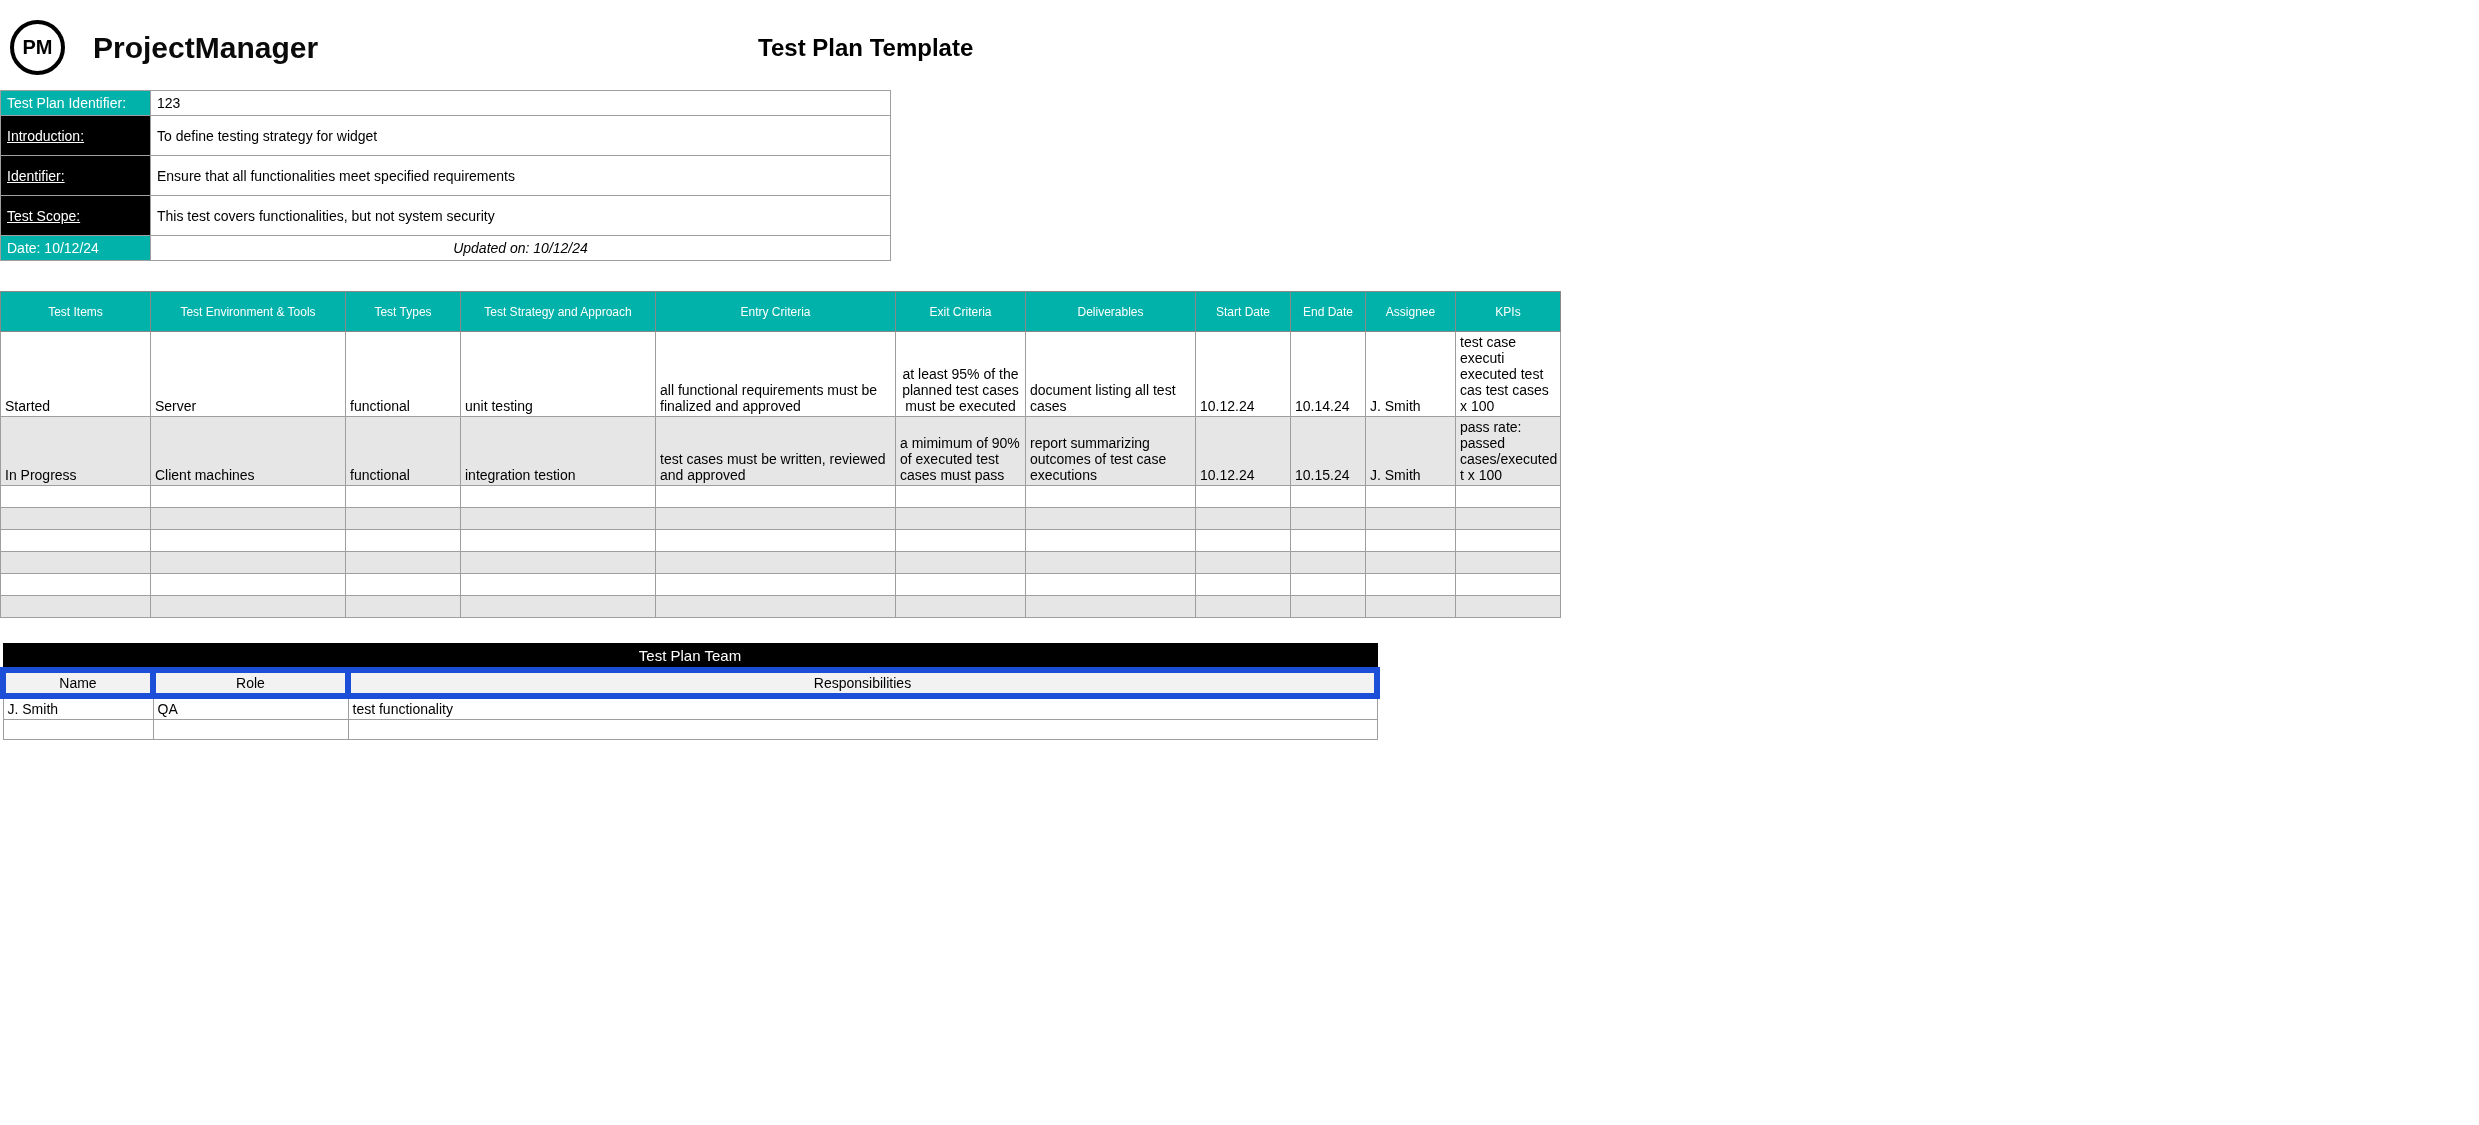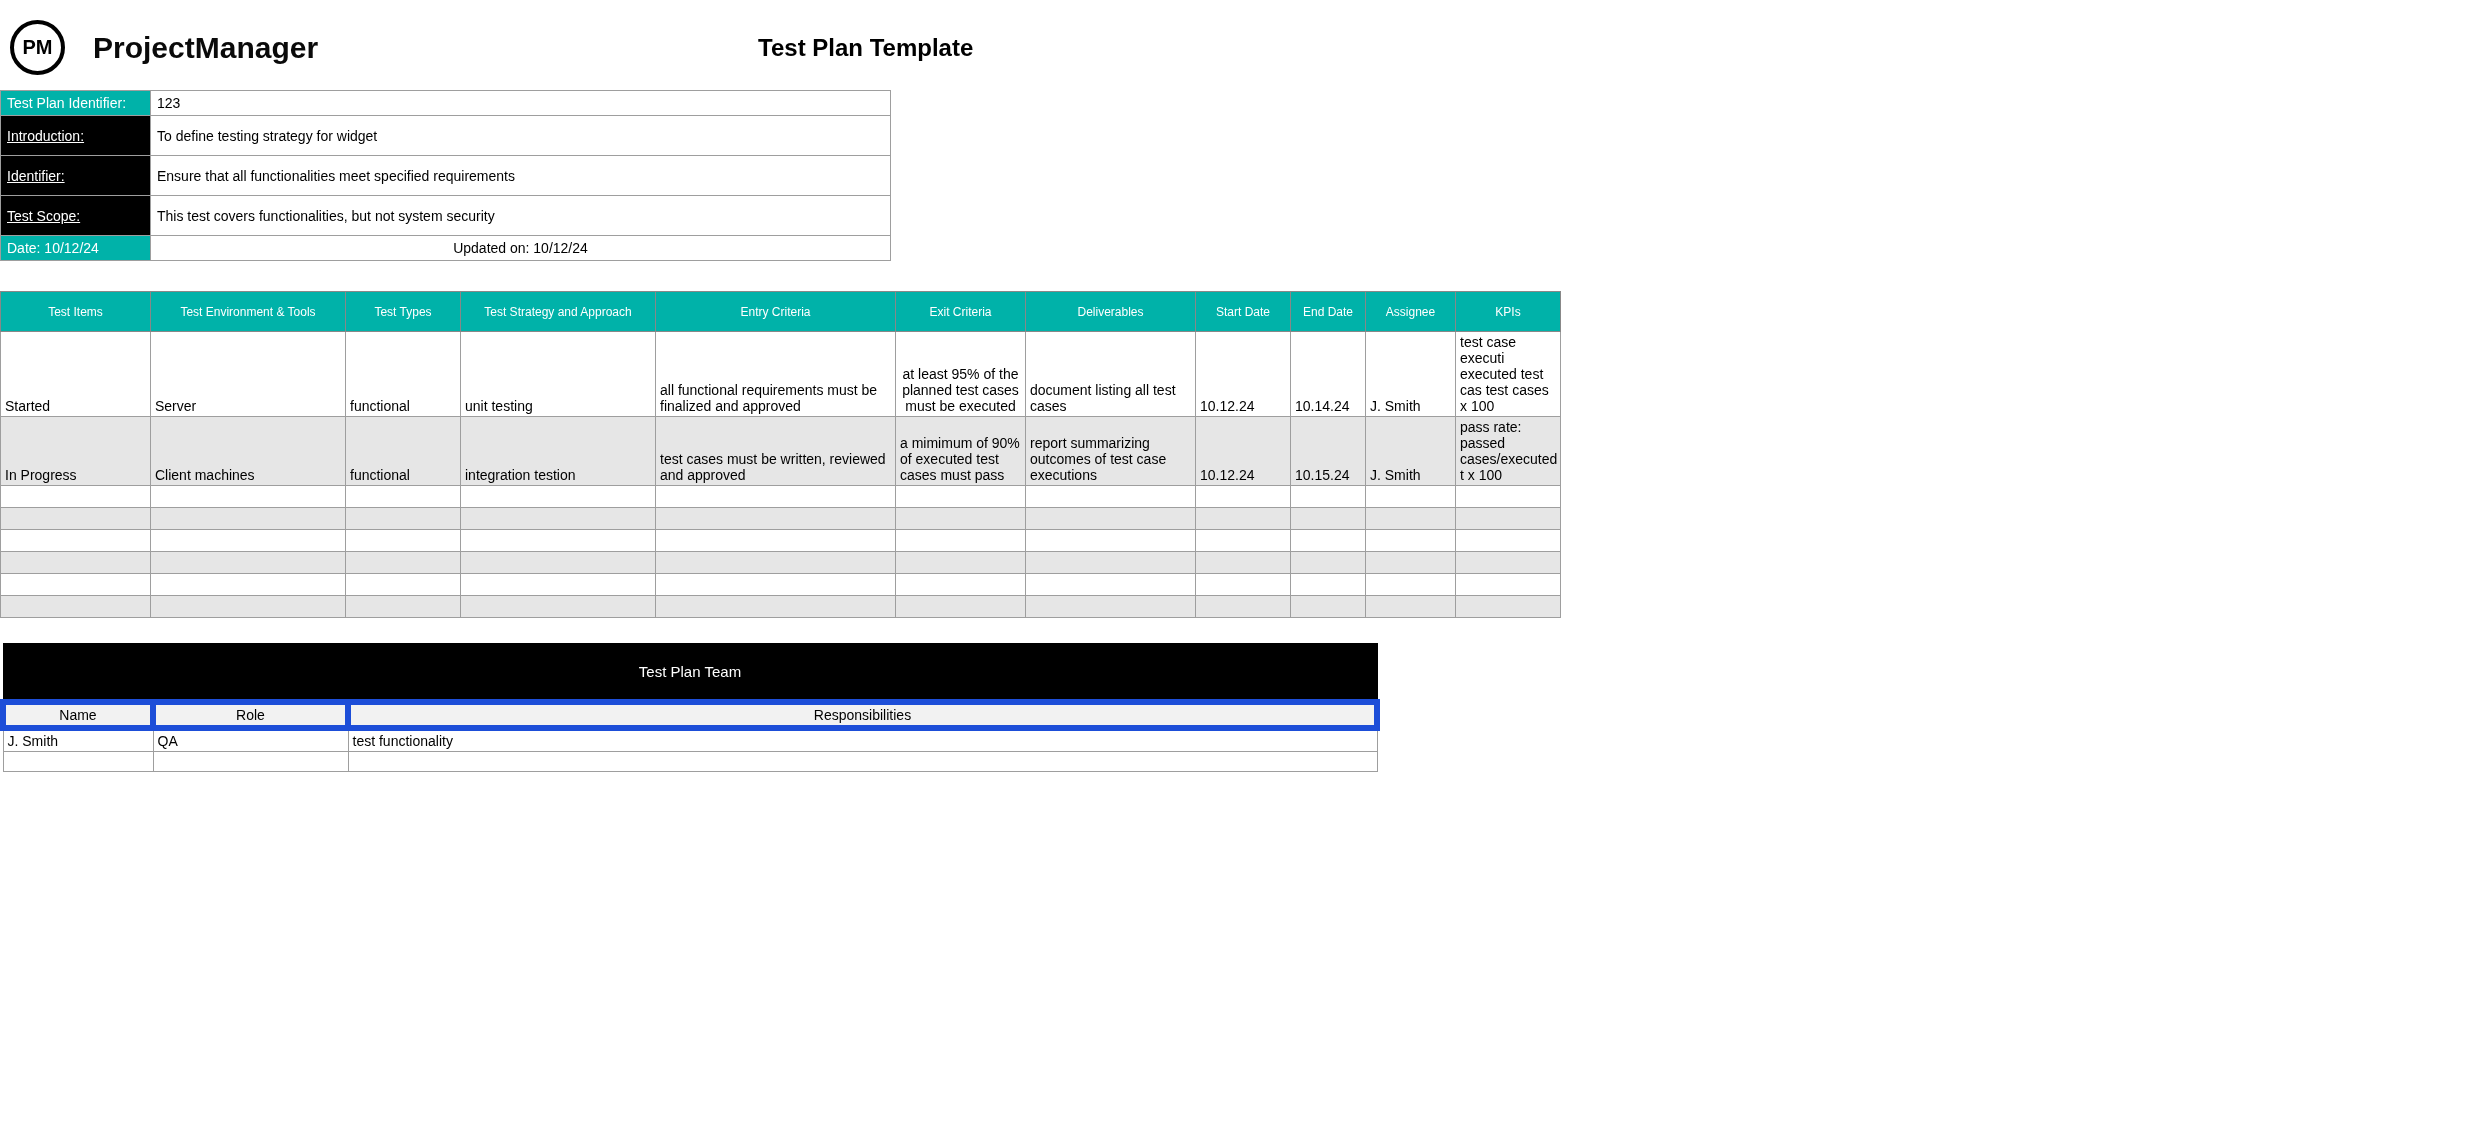--- a/index.html
+++ b/index.html
@@ -68,20 +68,21 @@
     background: #00b2a9;
     color: #fff;
     width: 150px;
     height: 22px;
   }
   .meta-value {
     width: 740px;
   }
   .meta-updated {
     text-align: center;
+    font-style: italic;
   }
 
   .main-table {
     border-collapse: collapse;
     margin-top: 30px;
     table-layout: fixed;
     width: 1560px;
   }
   .main-table th {
     background: #00b2a9;
@@ -113,21 +114,21 @@
   .team-table {
     border-collapse: collapse;
     margin-top: 25px;
     width: 1380px;
   }
   .team-header {
     background: #000;
     color: #fff;
     text-align: center;
     font-size: 15px;
-    padding: 19px;
+    padding: 3px;
     border: 1px solid #000;
   }
   .team-subheader td {
     background: #f2f2f2;
     border: 6px solid #1d4ed8;
     text-align: center;
     padding: 2px;
     font-size: 14px;
   }
   .team-row td {

